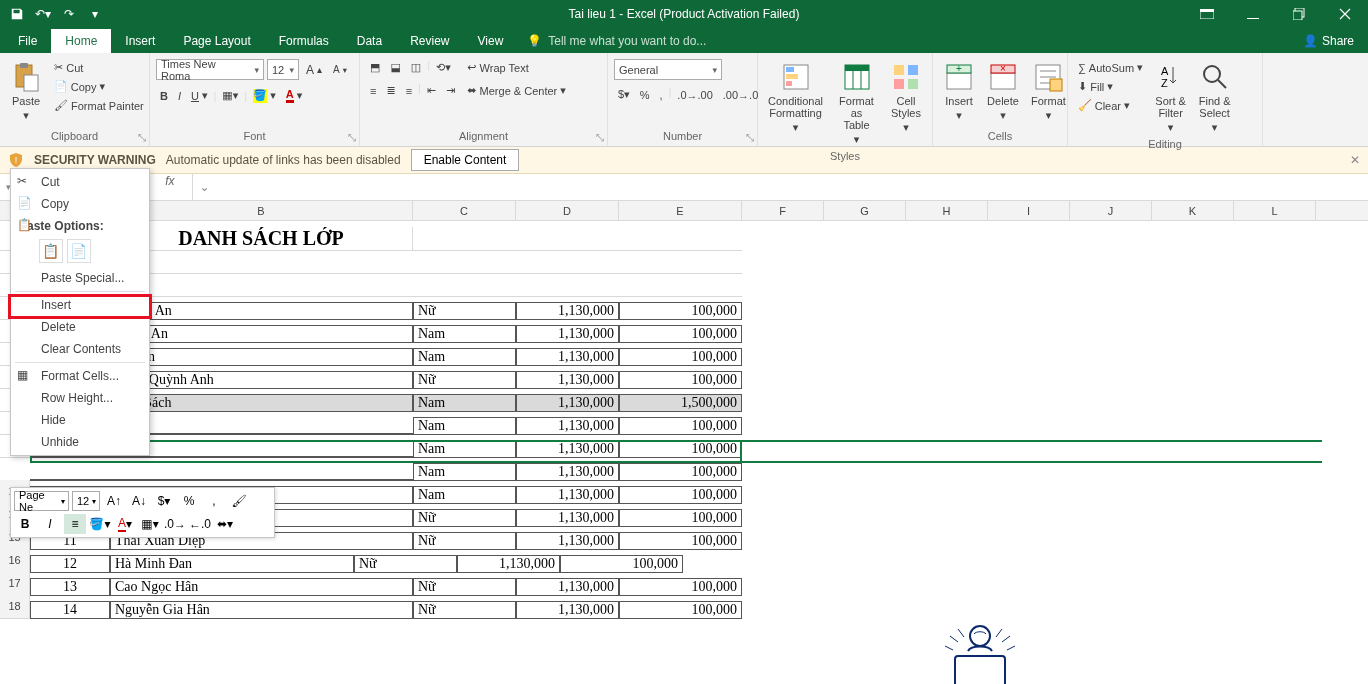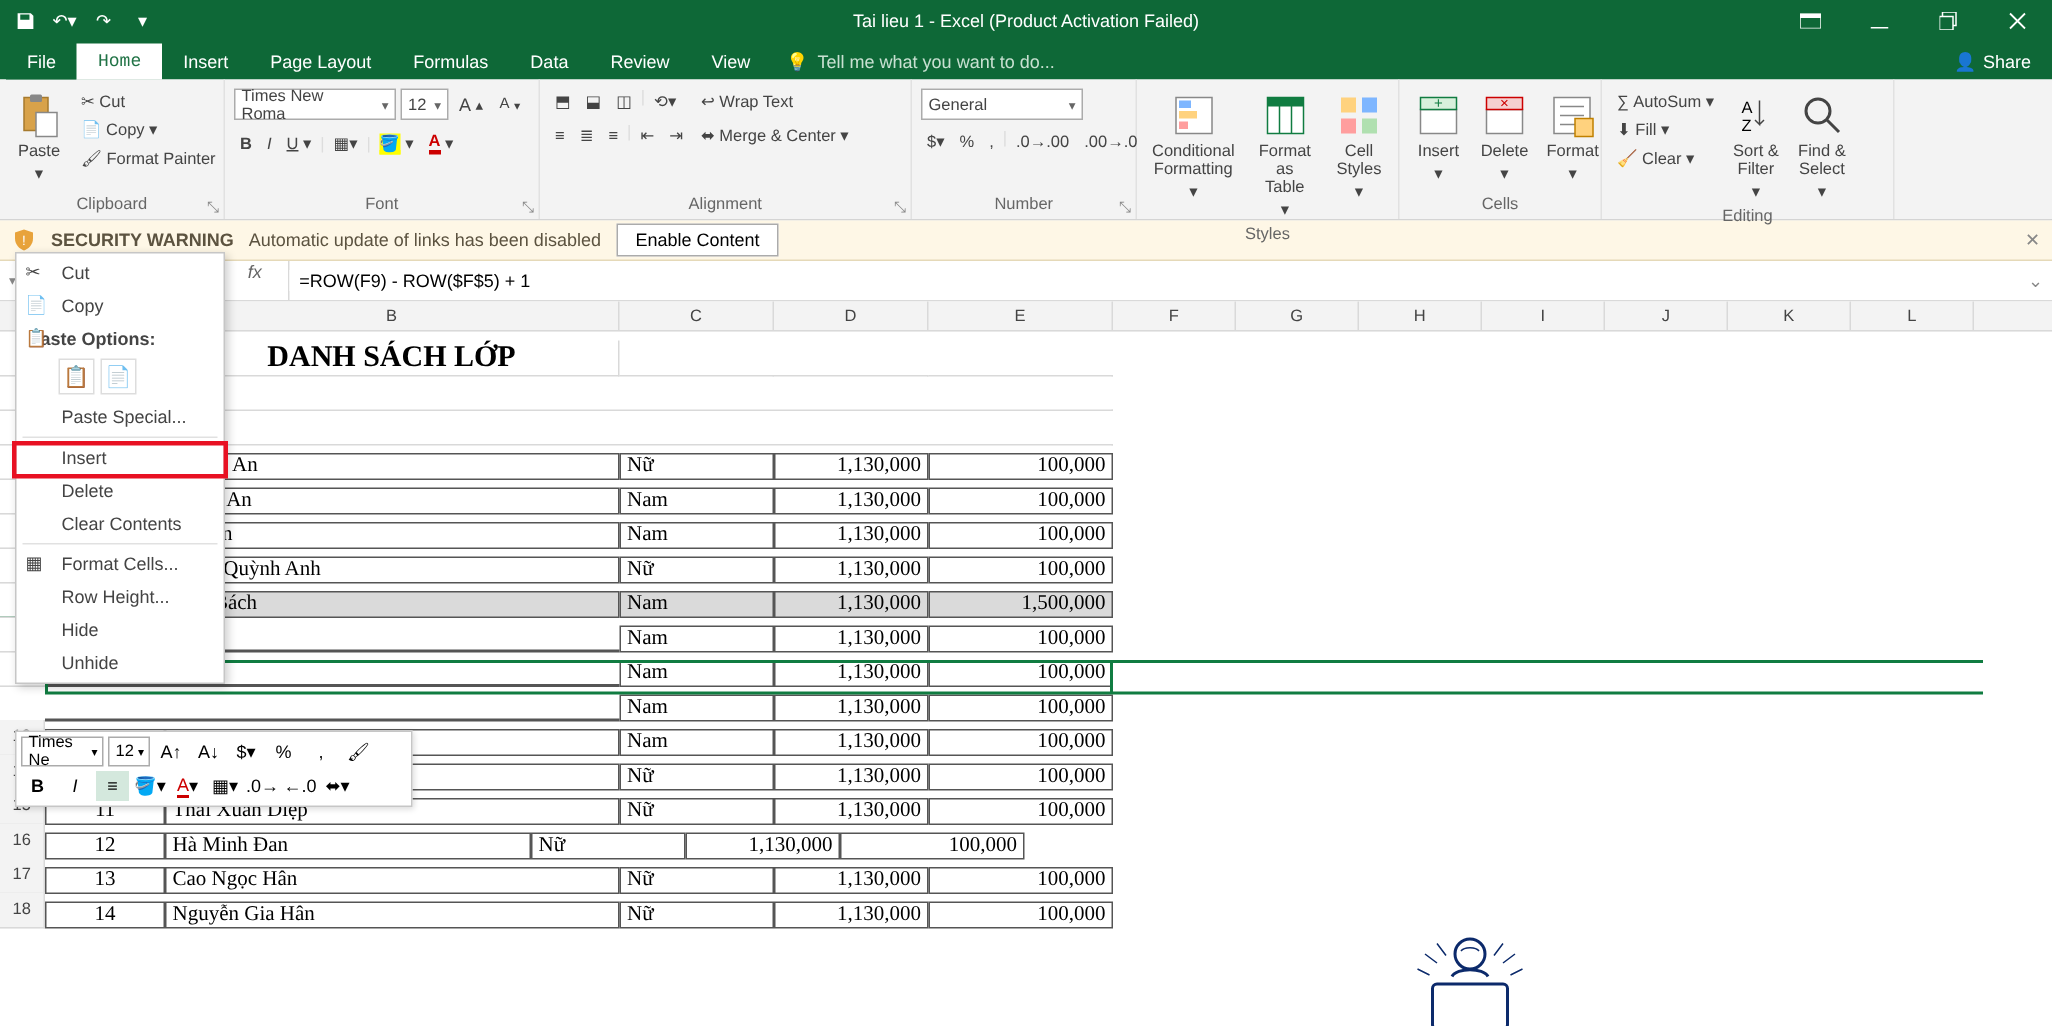--- a/index.html
+++ b/index.html
@@ -10,21 +10,21 @@
 .titlebar .qat { display: flex; align-items: center; gap: 4px; padding: 0 6px; }
 .titlebar .qat-btn { width: 22px; height: 22px; display: flex; align-items: center; justify-content: center; color: #fff; cursor: pointer; }
 .titlebar .title-text { position: absolute; left: 50%; transform: translateX(-50%); font-size: 12px; }
 .titlebar .win-controls { margin-left: auto; display: flex; }
 .titlebar .win-btn { width: 46px; height: 28px; display: flex; align-items: center; justify-content: center; color: #fff; cursor: pointer; }
 
 
 .tabbar { height: 25px; background: #0e6837; display: flex; align-items: flex-end; color: #fff; font-size: 12px; padding-left: 4px; }
 .tabbar .tab { padding: 5px 14px; cursor: pointer; }
 .tabbar .tab.file { background: #0e6837; }
-.tabbar .tab.active { background: #fff; color: #217346; font-family: Liberation Mono, monospace; }
+.tabbar .tab.active { background: #fff; color: #217346; }
 .tabbar .tellme { padding: 5px 10px; color: #c8e0d1; display: flex; align-items: center; gap: 6px; }
 .tabbar .share { margin-left: auto; padding: 5px 14px; display: flex; align-items: center; gap: 4px; }
 
 
 .ribbon { height: 94px; background: #f3f3f3; border-bottom: 1px solid #d4d4d4; display: flex; font-size: 11px; color: #444; }
 .ribbon-group { border-right: 1px solid #e1e1e1; padding: 2px 6px; display: flex; flex-direction: column; justify-content: space-between; position: relative; }
 .ribbon-group .group-label { text-align: center; font-size: 11px; color: #666; padding: 2px 0; }
 .ribbon-group .group-body { display: flex; align-items: flex-start; gap: 4px; flex: 1; padding-top: 4px; }
 .rbtn { display: flex; align-items: center; gap: 3px; padding: 2px 4px; cursor: pointer; white-space: nowrap; }
 .rbtn-vert { display: flex; flex-direction: column; align-items: center; gap: 2px; padding: 2px 4px; cursor: pointer; text-align: center; font-size: 11px; }
@@ -334,21 +334,20 @@
   <span class="close-x">✕</span>
 </div>
 
 <div class="formula-bar">
   <div class="namebox"></div>
   <div class="fx-btns">
     <span>✕</span>
     <span>✓</span>
     <span class="fx-label">fx</span>
   </div>
-  <input class="formula-input" value="=ROW(F9) - ROW($F$5) + 1" style="">
   <span class="formula-collapse">⌄</span>
 </div>
 
 <div class="colheaders">
   <div class="corner"></div>
   <div class="colhdr" style="width:80px"></div>
   <div class="colhdr" style="width:303px">B</div>
   <div class="colhdr" style="width:103px">C</div>
   <div class="colhdr" style="width:103px">D</div>
   <div class="colhdr" style="width:123px">E</div>
@@ -532,21 +531,21 @@
   <div class="ctx-sep"></div>
   <div class="ctx-item"><span class="ico">▦</span><span>Format Cells...</span></div>
   <div class="ctx-item"><span>Row Height...</span></div>
   <div class="ctx-item"><span>Hide</span></div>
   <div class="ctx-item"><span>Unhide</span></div>
 </div>
 <div class="ctx-insert-hl" style="top:294px;left:8px;width:144px;height:25px"></div>
 
 <div class="mini-toolbar" style="top:487px;left:10px">
   <div class="mini-row" style="margin-bottom:3px">
-    <div class="mini-box" style="width:55px">Times Ne</div>
+    <div class="mini-box" style="width:55px">Page Ne</div>
     <div class="mini-box" style="width:28px">12</div>
     <span class="mini-btn">A↑</span>
     <span class="mini-btn">A↓</span>
     <span class="mini-btn">$▾</span>
     <span class="mini-btn">%</span>
     <span class="mini-btn">,</span>
     <span class="mini-btn">🖌</span>
   </div>
   <div class="mini-row">
     <span class="mini-btn">

